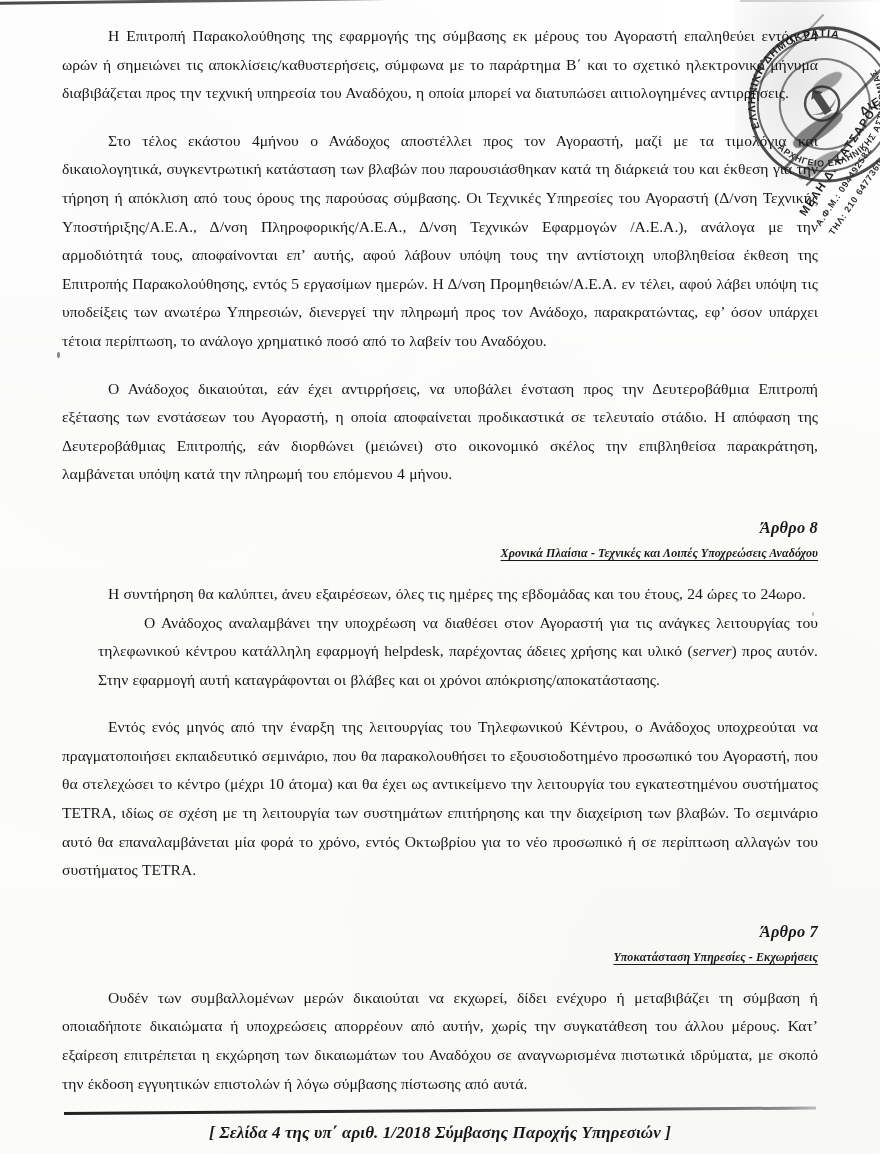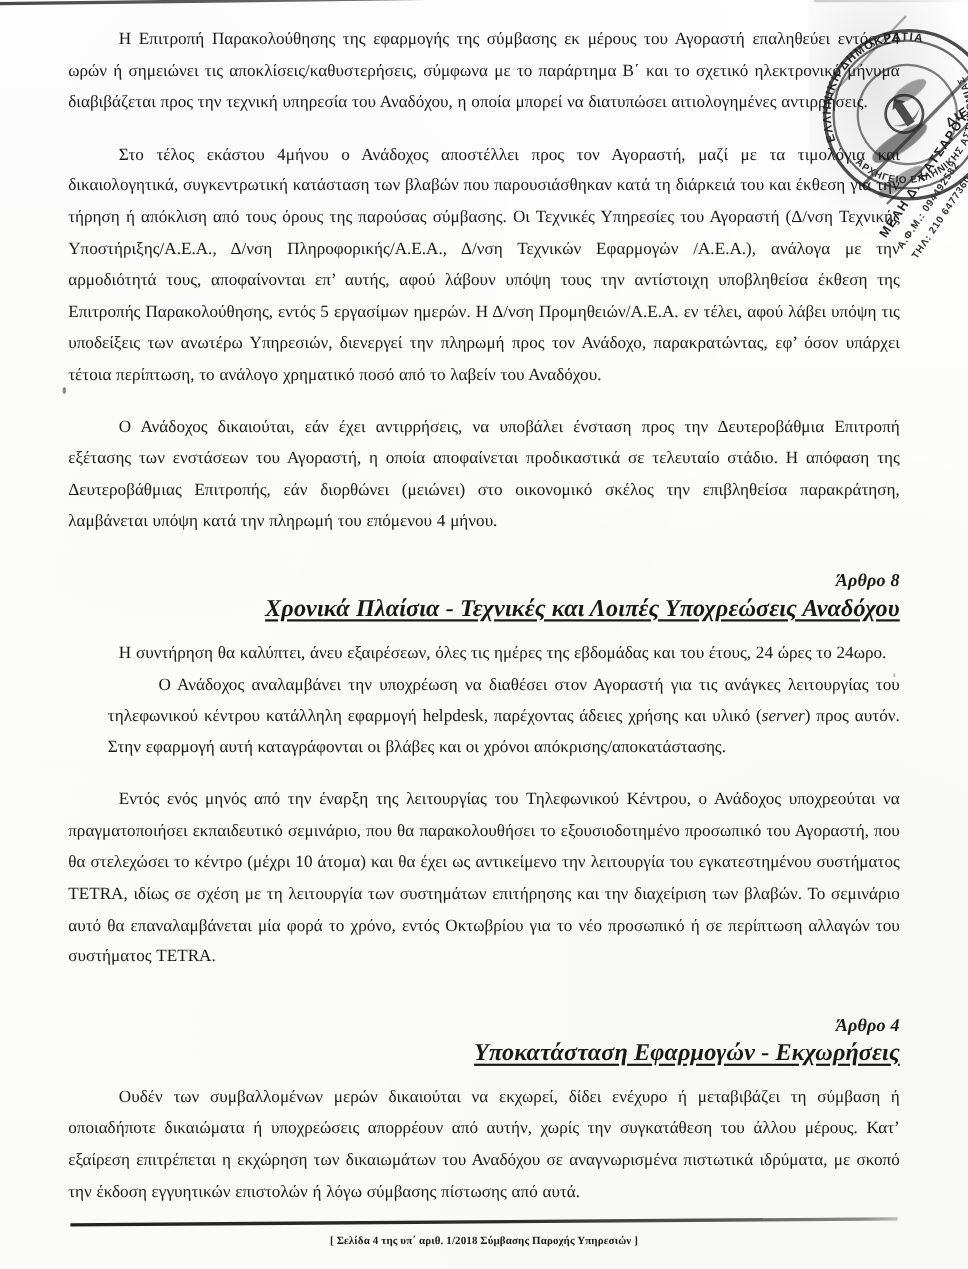--- a/index.html
+++ b/index.html
@@ -88,21 +88,21 @@
   .art-title {
     font-weight: bold;
     font-style: italic;
     font-size: 16.4px;
     line-height: 25px;
     letter-spacing: 0.2px;
   }
   .art-subtitle {
     font-weight: bold;
     font-style: italic;
-    font-size: 22px;
+    font-size: 12px;
     line-height: 26px;
     text-decoration: underline;
     text-underline-offset: 3px;
     letter-spacing: 0.1px;
   }
 
   .sp-before-9 { margin-top: 34px; }
   .sp-before-10 { margin-top: 50px; }
 
   
@@ -115,21 +115,22 @@
   #footer-rule {
     height: 2.6px;
     background: linear-gradient(90deg, #222 0%, #2b2b2b 52%, #555 78%, #8c8c8c 96%, #bdbdbd 100%);
     transform: rotate(-0.42deg);
     transform-origin: left center;
   }
   #footer-text {
     margin-top: 8px;
     text-align: center;
     font-weight: bold;
-    font-size: 10px;
+    font-style: italic;
+    font-size: 17px;
     letter-spacing: 0.1px;
   }
 
   
   #stamp {
     position: absolute;
     left: 726px;
     top: -18px;
     width: 210px;
     height: 248px;
@@ -248,22 +249,22 @@
       <div class="art-subtitle">Χρονικά Πλαίσια - Τεχνικές και Λοιπές Υποχρεώσεις Αναδόχου</div>
     </div>
 
     <p class="para" style="margin-top:0;">Η συντήρηση θα καλύπτει, άνευ εξαιρέσεων, όλες τις ημέρες της εβδομάδας και του έτους, 24 ώρες το 24ωρο.</p>
 
     <p class="para no-gap" style="margin-top:0;margin-left:36px;"><span>Ο Ανάδοχος αναλαμβάνει την υποχρέωση να διαθέσει στον Αγοραστή για τις ανάγκες λειτουργίας του τηλεφωνικού κέντρου κατάλληλη εφαρμογή helpdesk, παρέχοντας άδειες χρήσης και υλικό (</span><em>server</em><span>) προς αυτόν. Στην εφαρμογή αυτή καταγράφονται οι βλάβες και οι χρόνοι απόκρισης/αποκατάστασης.</span></p>
 
     <p class="para">Εντός ενός μηνός από την έναρξη της λειτουργίας του Τηλεφωνικού Κέντρου, ο Ανάδοχος υποχρεούται να πραγματοποιήσει εκπαιδευτικό σεμινάριο, που θα παρακολουθήσει το εξουσιοδοτημένο προσωπικό του Αγοραστή, που θα στελεχώσει το κέντρο (μέχρι 10 άτομα) και θα έχει ως αντικείμενο την λειτουργία του εγκατεστημένου συστήματος TETRA, ιδίως σε σχέση με τη λειτουργία των συστημάτων επιτήρησης και την διαχείριση των βλαβών. Το σεμινάριο αυτό θα επαναλαμβάνεται μία φορά το χρόνο, εντός Οκτωβρίου για το νέο προσωπικό ή σε περίπτωση αλλαγών του συστήματος TETRA.</p>
 
     <div class="heading-block sp-before-9">
-      <div class="art-title">Άρθρο 4</div>
-      <div class="art-subtitle">Υποκατάσταση Εφαρμογών - Εκχωρήσεις</div>
+      <div class="art-title">Άρθρο 7</div>
+      <div class="art-subtitle">Υποκατάσταση Υπηρεσίες - Εκχωρήσεις</div>
     </div>
 
     <p class="para" style="margin-top:0;">Ουδέν των συμβαλλομένων μερών δικαιούται να εκχωρεί, δίδει ενέχυρο ή μεταβιβάζει τη σύμβαση ή οποιαδήποτε δικαιώματα ή υποχρεώσεις απορρέουν από αυτήν, χωρίς την συγκατάθεση του άλλου μέρους. Κατ’ εξαίρεση επιτρέπεται η εκχώρηση των δικαιωμάτων του Αναδόχου σε αναγνωρισμένα πιστωτικά ιδρύματα, με σκοπό την έκδοση εγγυητικών επιστολών ή λόγω σύμβασης πίστωσης από αυτά.</p>
 
     <div class="heading-block sp-before-10">
       <div class="art-title">Άρθρο 10</div>
 
     </div>
 
   </div>

